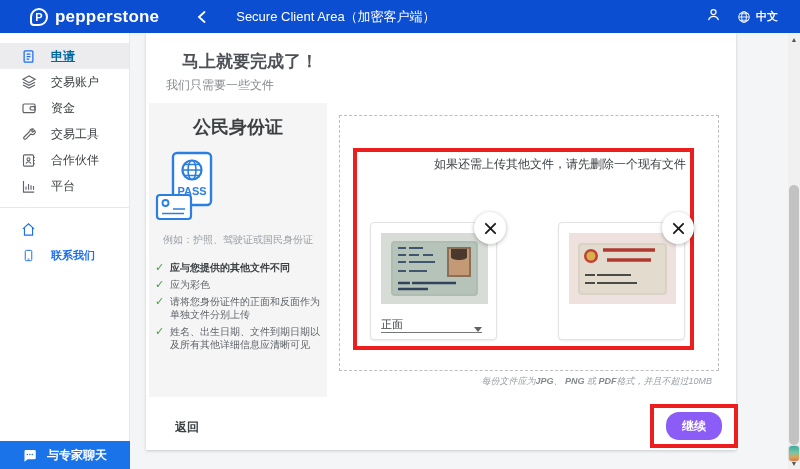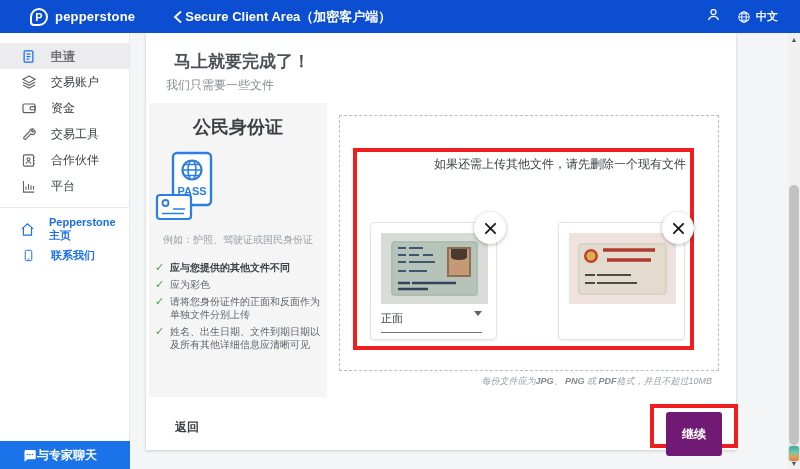--- a/index.html
+++ b/index.html
@@ -6,44 +6,44 @@
   html,body { width:800px; height:469px; overflow:hidden;
     font-family:"Liberation Sans","DejaVu Sans",sans-serif; }
   #app { position:relative; width:800px; height:469px; background:#f4f5f6; overflow:hidden; }
 
   
   .header { position:absolute; left:0; top:0; width:800px; height:33px; background:#0b4ed1;
     display:flex; align-items:center; color:#fff; z-index:30; }
   .logo-wrap { display:flex; align-items:center; margin-left:30px; }
   .logo-mark { width:18px; height:18px; border:2px solid #fff; border-radius:50% 50% 50% 4px;
     display:flex; align-items:center; justify-content:center; font-weight:bold; font-size:11px; }
-  .brand { font-weight:bold; font-size:13px; margin-left:7px; letter-spacing:.2px; }
+  .brand { font-weight:bold; font-size:17px; margin-left:7px; letter-spacing:.2px; }
   .back-chev { margin-left:38px; display:flex; align-items:center; cursor:pointer; }
-  .page-title { font-weight:bold; font-size:13px; margin-left:3px; }
+  .page-title { font-weight:normal; font-size:13px; margin-left:30px; }
   .header-right { margin-left:auto; display:flex; align-items:center; gap:16px; margin-right:22px; }
   .lang { display:flex; align-items:center; gap:5px; font-size:11px; font-weight:bold; cursor:pointer; }
 
   
   .sidebar { position:absolute; left:0; top:33px; width:130px; height:436px; background:#fff;
     border-right:1px solid #e7e8ea; z-index:20; }
   .nav { padding-top:10px; }
   .nav-item { height:26px; display:flex; align-items:center; padding-left:20px; gap:14px;
     font-size:12px; color:#3c4043; cursor:pointer; }
   .nav-item .ni-icon { width:17px; height:17px; display:flex; align-items:center; justify-content:center; }
-  .nav-item.active { background:#ececee; color:#737373; font-weight:bold;text-decoration:underline; }
+  .nav-item.active { background:#ececee; color:#0369a1; font-weight:bold;text-decoration:underline; }
   .nav-divider { height:1px; background:#e7e8ea; margin:8px 0; }
   .nav-item.link { color:#1a6ef0; font-weight:bold; font-size:11px; }
   .chat-bar { position:absolute; left:0; bottom:0; width:130px; height:28px; background:#1a73e8;
-    color:#fff; display:flex; align-items:center; padding-left:22px;
+    color:#fff; display:flex; align-items:center; gap:10px; padding-left:22px;
     font-size:12px; font-weight:bold; cursor:pointer;text-align:center; }
 
   
   .card { position:absolute; left:146px; top:33px; width:590px; height:417px; background:#fff;
     box-shadow:0 1px 3px rgba(0,0,0,.18); }
-  .main-title { position:absolute; left:28px; top:17px; font-size:17px; font-weight:bold; color:#4d5156; }
+  .main-title { position:absolute; left:36px; top:17px; font-size:17px; font-weight:bold; color:#4d5156; }
   .main-sub { position:absolute; left:20px; top:44px; font-size:12px; color:#85898d; }
 
   
   .doc-panel { position:absolute; left:3px; top:70px; width:178px; height:294px; background:#f5f5f5; }
   .doc-title { text-align:center; margin-top:12px; font-size:18px; font-weight:bold; color:#3c4043; }
   .doc-icon { display:flex; margin-top:12px; }
   .doc-example { text-align:center; margin-top:10px; font-size:10px; color:#9aa0a6; }
   .req-list { margin-top:14px; padding:0 6px 0 6px; }
   .req-item { display:flex; gap:5px; font-size:10px; color:#5f6368; line-height:13px; margin-bottom:4px; }
   .req-item .check { color:#43a047; font-size:11px; font-weight:bold; flex:0 0 10px; }
@@ -56,39 +56,39 @@
   .red-box.zone { left:207px; top:115px; width:341px; height:202px; }
   .upload-msg { position:absolute; left:215px; top:123px; width:325px; text-align:right;
     font-size:12px; color:#3c4043; }
 
   .file-tile { position:absolute; width:127px; height:118px; background:#fff;
     border:1px solid #e3e3e3; border-radius:4px; box-shadow:0 1px 2px rgba(0,0,0,.08); z-index:5; }
   .tile-1 { left:224px; top:189px; }
   .tile-2 { left:412px; top:189px; }
   .photo { position:absolute; left:10px; top:10px; width:107px; height:71px; overflow:hidden; }
   .side-select { position:absolute; left:10px; right:14px; bottom:6px; height:22px;
-    border-bottom:1px solid #757575; display:flex; align-items:flex-start; cursor:pointer; }
+    border-bottom:1px solid #757575; display:flex; align-items:flex-end; cursor:pointer; }
   .side-select .sel-label { font-size:11px; color:#3c4043; }
   .caret { margin-left:auto; width:0; height:0; border-left:4px solid transparent;
     border-right:4px solid transparent; border-top:5px solid #5f6368; }
   .close-btn { position:absolute; width:32px; height:32px; border-radius:50%; background:#fff;
     box-shadow:0 1px 4px rgba(0,0,0,.28); display:flex; align-items:center; justify-content:center;
     cursor:pointer; z-index:12; }
   .close-1 { left:328px; top:179px; }
   .close-2 { left:516px; top:179px; }
 
   .fmt-note { position:absolute; right:24px; top:342px; font-size:9px; font-style:italic;
     color:#9aa0a6; }
   .fmt-note b { color:#85898d; }
 
   
   .back-link { position:absolute; left:29px; top:386px; font-size:12px; font-weight:bold;
     color:#3c4043; cursor:pointer; }
-  .continue-btn { position:absolute; left:520px; top:379px; width:56px; height:44px;
-    background:#701a75; color:#fff; border:none; border-radius:3px; font-size:12px; font-weight:bold;
+  .continue-btn { position:absolute; left:520px; top:379px; width:56px; height:28px;
+    background:#8b5cf6; color:#fff; border:none; border-radius:13px; font-size:12px; font-weight:bold;
     cursor:pointer; z-index:11; font-family:inherit; }
   .red-box.btn { left:504px; top:371px; width:88px; height:44px; }
 
   
   .scrollbar { position:absolute; right:0; top:33px; width:12px; height:436px; background:#f0f0f0; z-index:25; }
   .sb-arrow { position:absolute; left:0; width:12px; height:12px; display:flex; align-items:center;
     justify-content:center; color:#555; font-size:7px; }
   .sb-up { top:0; } .sb-down { bottom:0; }
   .sb-thumb { position:absolute; left:1px; top:152px; width:10px; height:260px; background:#c2c2c2; border-radius:5px; }
   .sb-badge { position:absolute; left:1px; bottom:8px; width:10px; height:15px; border-radius:3px;
@@ -199,21 +199,20 @@
 
       <div class="nav-divider"></div>
 
       <div class="nav-item link">
         <span class="ni-icon">
           <svg width="15" height="15" viewBox="0 0 24 24" fill="none" stroke="#1a6ef0" stroke-width="1.8">
             <path d="M3 11 12 3l9 8"></path>
               <path d="M5.5 9.5V21h13V9.5"></path>
             </svg>
         </span>
-        <span>Pepperstone 主页</span>
       </div>
 
       <div class="nav-item link">
         <span class="ni-icon">
           <svg width="13" height="15" viewBox="0 0 24 24" fill="none" stroke="#1a6ef0" stroke-width="1.8">
             <rect x="6" y="2.5" width="12" height="19" rx="2"></rect>
               <path d="M10.5 18.5h3"></path>
             </svg>
         </span>
         <span>联系我们</span>

